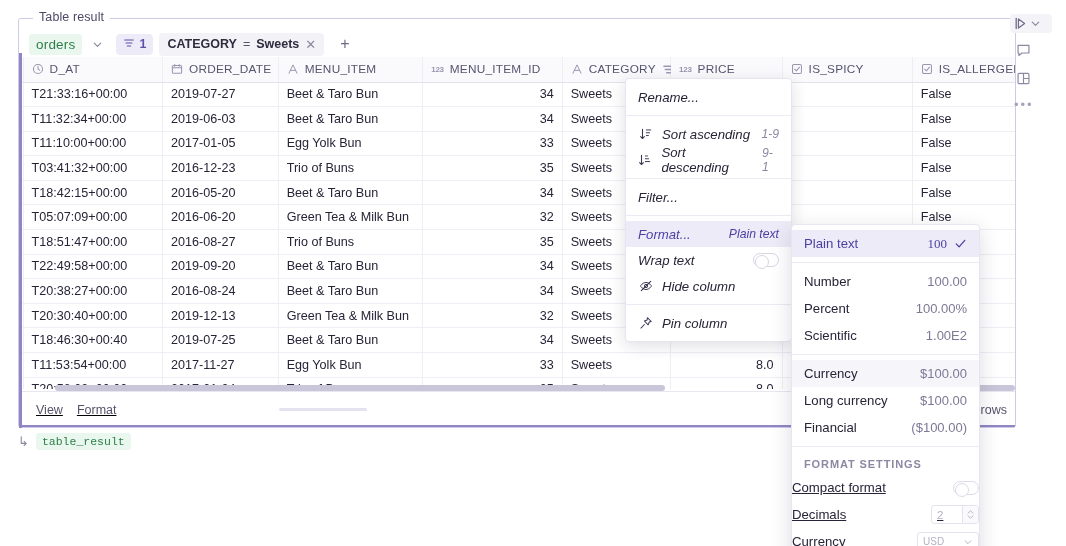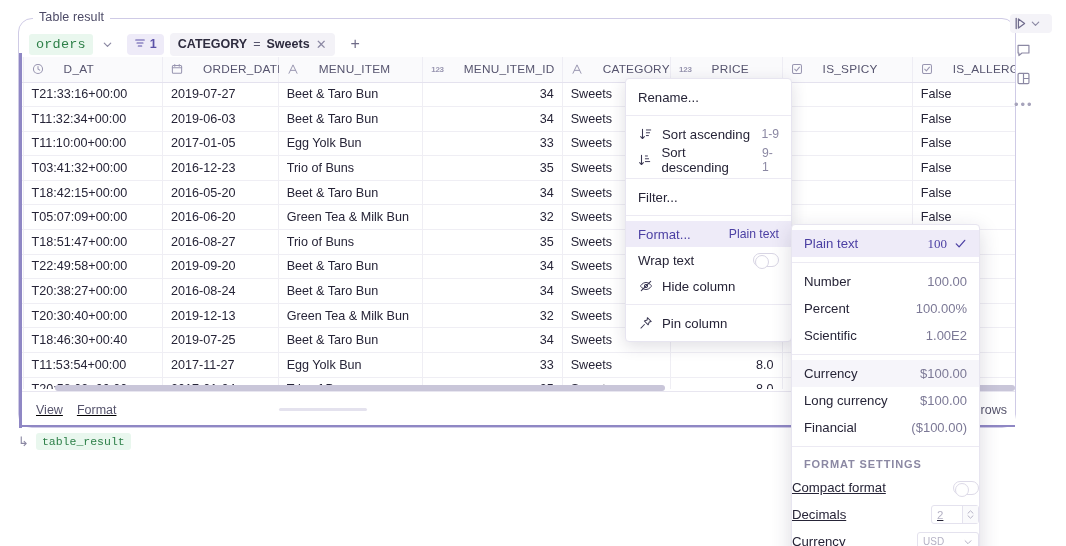--- a/index.html
+++ b/index.html
@@ -10,42 +10,42 @@
     font-family: "Liberation Sans", sans-serif;
     overflow: hidden;
   }
   #root { position: relative; width: 1066px; height: 546px; background: #fff; }
 
   
   .result-frame {
     position: absolute; left: 18px; top: 18px;
     width: 998px; height: 410px;
     border: 1px solid #cfcbe6;
-    border-radius: 14px;
+    border-radius: 3px;
     background: #fff;
   }
   .frame-legend {
     position: absolute; left: 14px; top: -9px;
     background: #fff; padding: 0 6px;
     font-size: 12.5px; color: #4c4a66;
     letter-spacing: .1px;
   }
   .left-accent {
     position: absolute; left: 0px; top: 34px; width: 3px; height: 375px;
     background: #8f87c4;
   }
 
   
   .filterbar {
     position: absolute; left: 10px; top: 10px; right: 8px; height: 30px;
     display: flex; align-items: center; gap: 0px;
   }
   .src-pill {
     background: #e9f7ee; color: #2e8049;
-    font-family: Liberation Mono, monospace;
+    font-family: Liberation Sans, sans-serif;
     font-size: 13.5px; padding: 3px 7px; border-radius: 3px;
     letter-spacing: .2px;
   }
   .chev {
     width: 22px; height: 22px; display: flex; align-items: center; justify-content: center;
     color: #8b88a3; margin-left: 4px;
   }
   .chev svg { display:block; }
   .filt-count {
     display: flex; align-items: center; gap: 4px;
@@ -77,21 +77,21 @@
     background: #fafafc;
     border-bottom: 1px solid #e4e2ee;
     border-right: 1px solid #eeedf4;
     height: 25px;
     padding: 0 8px;
     font-size: 11.8px; font-weight: 400; color: #56546e;
     text-align: left; letter-spacing: .25px;
     white-space: nowrap;
     position: relative;
   }
-  table.grid th .th-inner { display: flex; align-items: center; gap: 20px; }
+  table.grid th .th-inner { display: flex; align-items: center; gap: 6px; }
   .tico { color: #9895b0; display: inline-flex; align-items: center; flex: 0 0 auto; }
   .tico.num { font-size: 8px; letter-spacing: -0.3px; color: #9895b0; font-weight: 700; }
   .th-filter { margin-left: auto; color: #9b97b8; display: inline-flex; }
   table.grid td {
     height: 24.6px;
     border-bottom: 1px solid #efeef4;
     border-right: 1px solid #efeef4;
     padding: 0 8px;
     font-size: 12.6px; color: #262437;
     white-space: nowrap;
@@ -173,21 +173,21 @@
     background: #fff;
     border: 1px solid #e7e5f0;
     border-radius: 4px;
     box-shadow: 0 4px 16px rgba(40,36,70,.15);
     padding: 5px 0;
     z-index: 40;
   }
   .ctx-item {
     display: flex; align-items: center; gap: 9px;
     height: 26px; padding: 0 12px;
-    font-size: 13.2px; color: #262437; cursor: pointer;
+    font-size: 13.2px; color: #262437; cursor: pointer; font-style: italic;
   }
   .ctx-item .shortcut { margin-left: auto; color: #8b88a3; font-size: 12.2px; }
   .ctx-item.sel { background: #eeebf8; color: #4b3fa3; }
   .ctx-item.sel .shortcut { color: #4b3fa3; }
   .ctx-sep { height: 1px; background: #eceaf3; margin: 5px 0; }
   .ctx-ico { color: #3a3752; display: inline-flex; width: 15px; justify-content: center; }
   .toggle {
     margin-left: auto; width: 26px; height: 14px; border-radius: 7px;
     background: #fff; border: 1px solid #d8d5e4; position: relative;
   }

